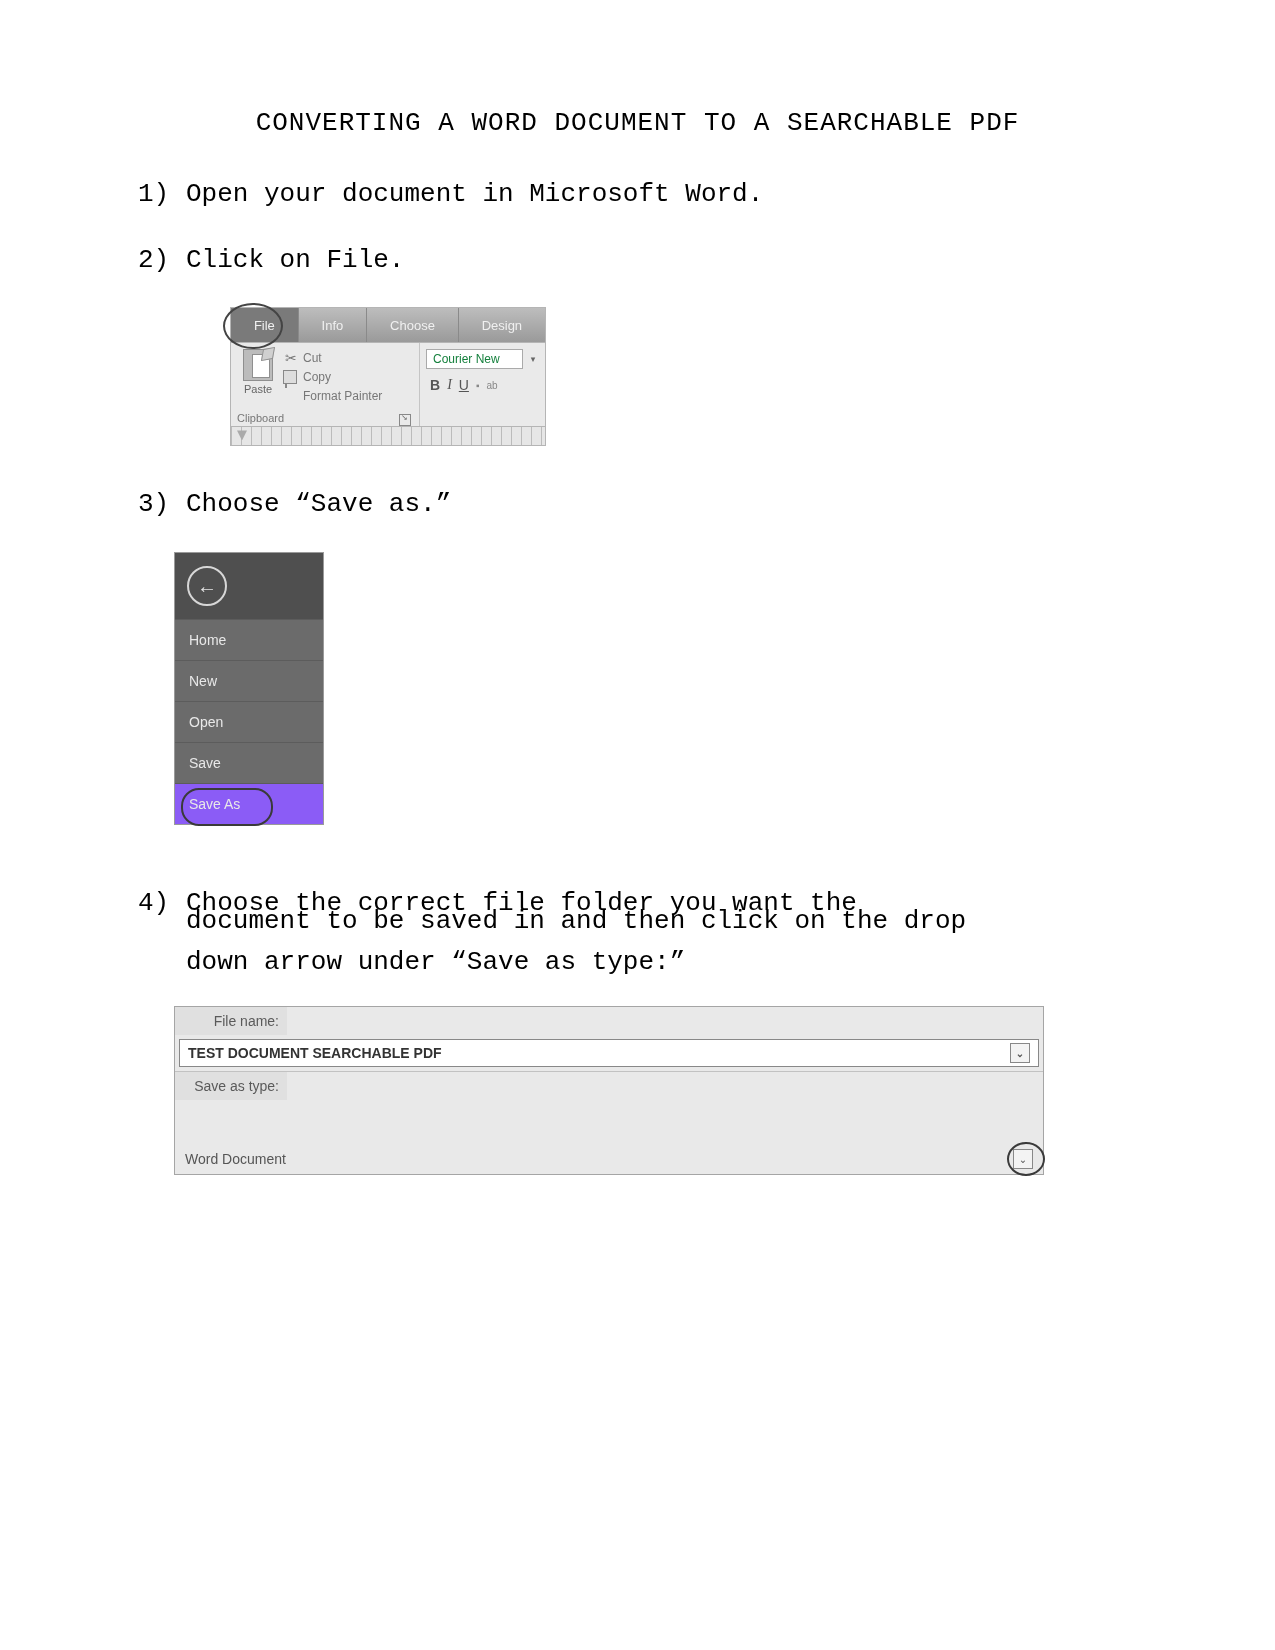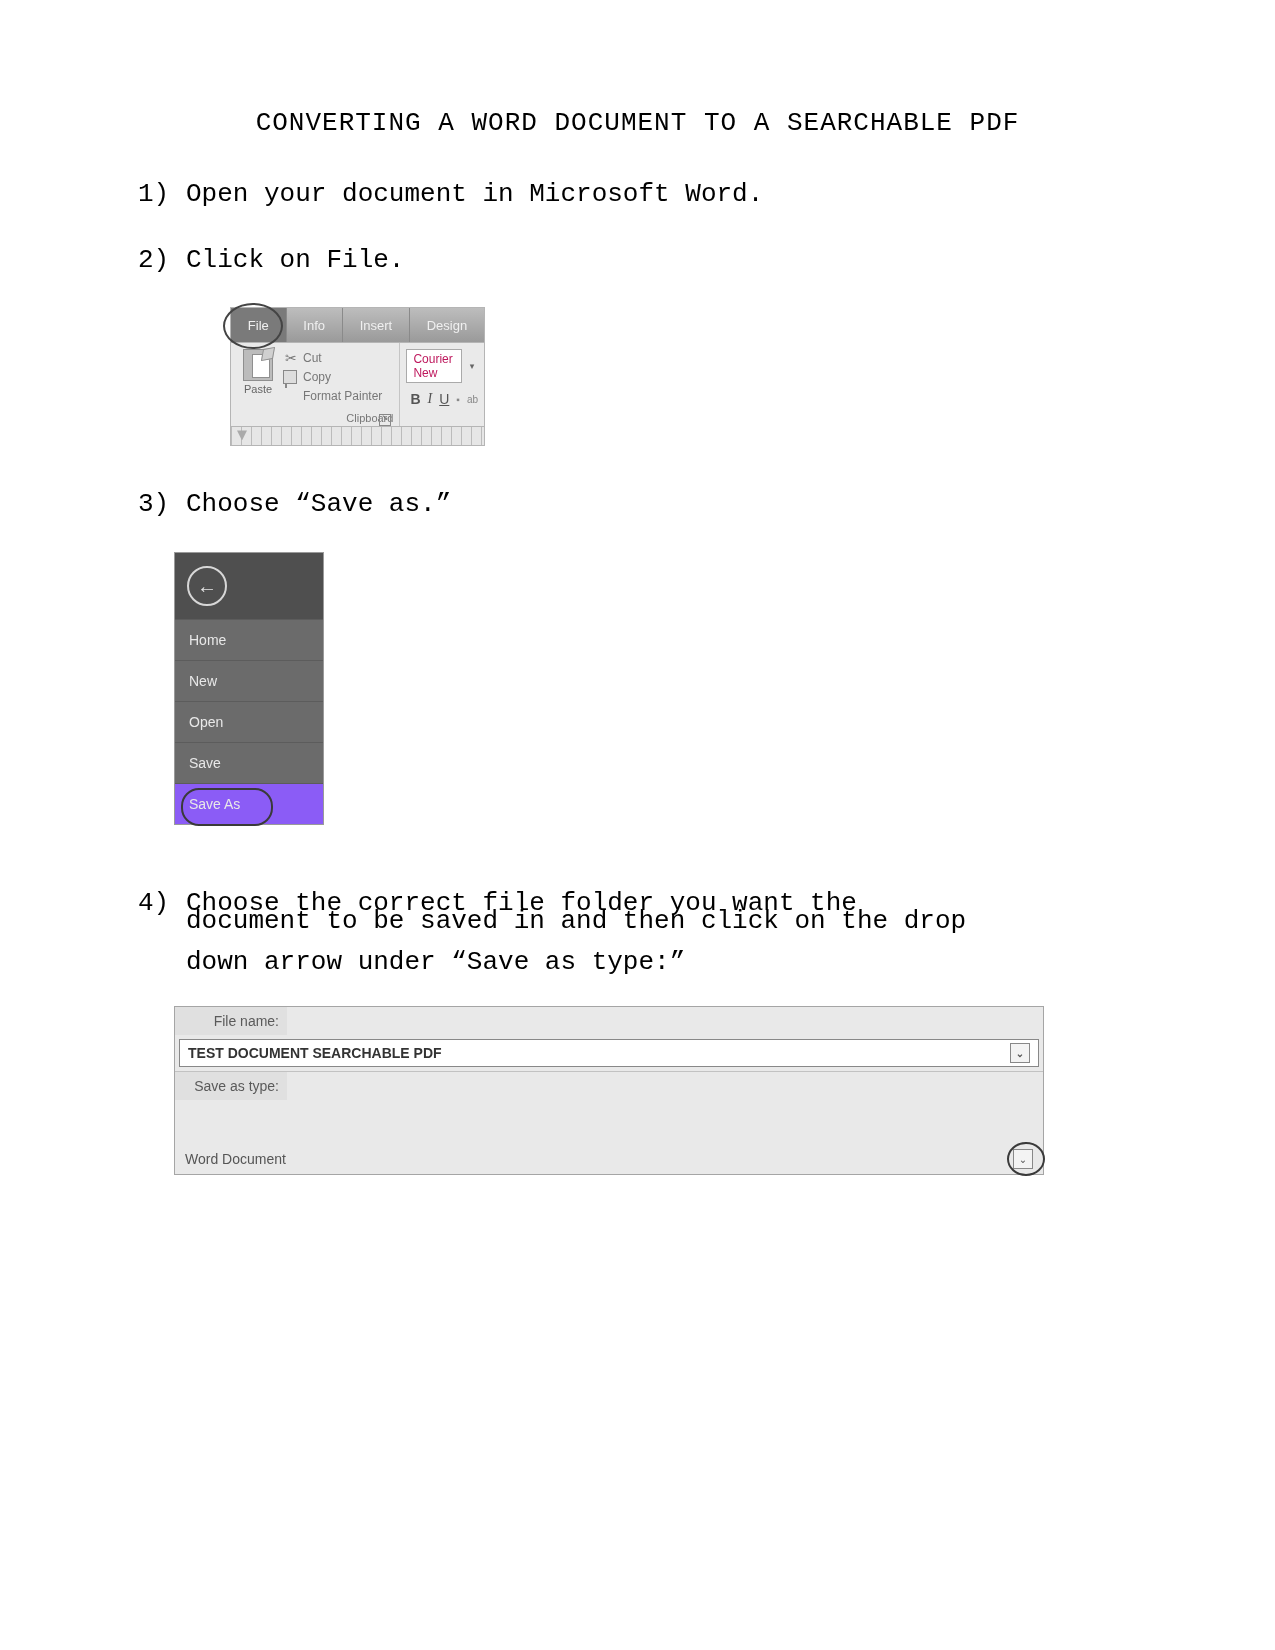--- a/index.html
+++ b/index.html
@@ -37,21 +37,21 @@
   }
   .step-indent {
     font-size: 26px;
     margin: -20px 0 24px 48px;
     line-height: 1.45;
   }
 
   
   .shot1 {
     margin: 10px 0 40px 92px;
-    width: 255px;
+    width: 316px;
   }
   .ribbon-tabs {
     display: flex;
     height: 34px;
     border: 1px solid #b5b5b5;
     background: linear-gradient(#bdbdbd,#9a9a9a);
     position: relative;
   }
   .ribbon-tab {
     flex: 1 1 auto;
@@ -153,21 +153,21 @@
     width:12px; height:12px;
     border:1px solid #888;
     background:#ddd;
   }
   .brush {
     width: 13px; height:13px;
     background: conic-gradient(#888 0 25%, #aaa 0 100%);
     transform: rotate(45deg);
   }
   .group-label {
-    text-align: right;
+    text-align: left;
     font-size: 11px;
     color: #777;
     margin-top: 6px;
     position: relative;
   }
   .dialog-launcher {
     position: absolute;
     right: 2px;
     top: 2px;
     width: 10px;
@@ -192,21 +192,21 @@
     align-items: center;
     gap: 4px;
     margin-bottom: 8px;
   }
   .font-name {
     border: 1px solid #aaa;
     background: #fff;
     font-size: 12px;
     padding: 2px 6px;
     flex: 1;
-    color: #be185d;
+    color: #15803d;
   }
   .chev {
     width: 12px; height: 12px;
     display: flex;
     align-items: center;
     justify-content: center;
     font-size: 9px;
     color: #666;
   }
   .font-row2 {
@@ -374,21 +374,21 @@
   <div class="shot1">
     <div class="ribbon-tabs">
       <div class="ribbon-tab file">
         <span>File</span>
         <div class="file-circle"></div>
       </div>
       <div class="ribbon-tab">
         <span>Info</span>
       </div>
       <div class="ribbon-tab">
-        <span>Insert</span>
+        <span>Choose</span>
       </div>
       <div class="ribbon-tab" style="border-right:none">
         <span>Design</span>
       </div>
     </div>
     <div class="ribbon-body">
       <div class="clip-group">
         <div class="clip-top">
           <div class="paste-block">
             <div class="paste-icon"></div>

